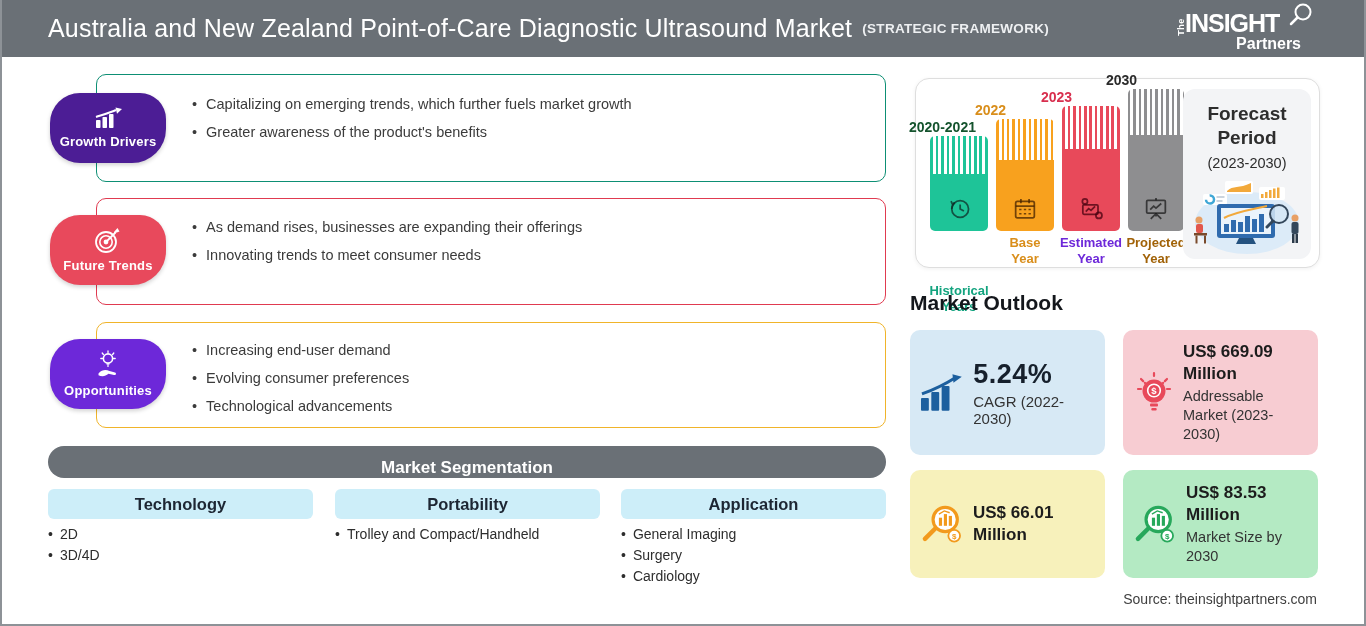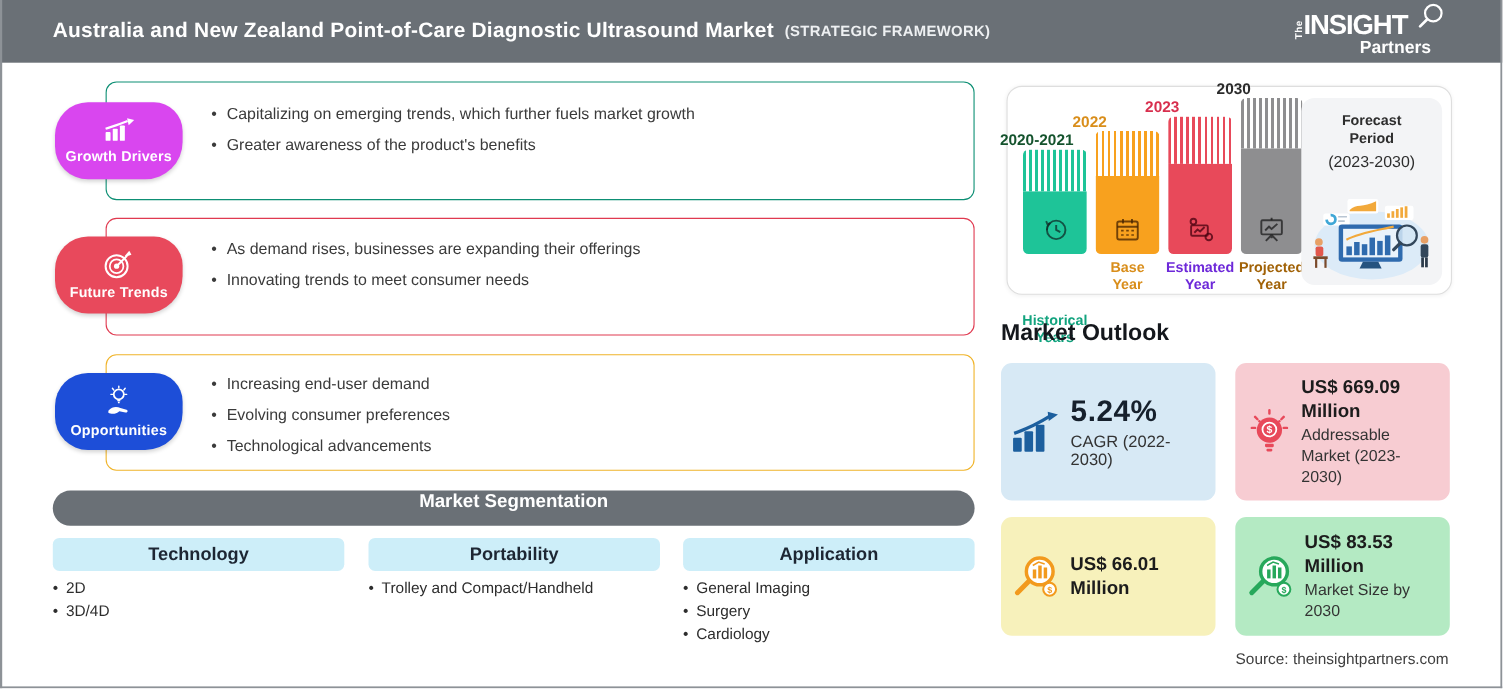--- a/index.html
+++ b/index.html
@@ -3,61 +3,61 @@
 <meta charset="utf-8">
 <style>
   * { margin:0; padding:0; box-sizing:border-box; }
   body { font-family:"Liberation Sans", sans-serif; background:#fff; }
   #page { position:relative; width:1366px; height:626px; background:#fff; overflow:hidden; }
   .frame { position:absolute; inset:0; border:2px solid #8d9297; border-top:none; pointer-events:none; z-index:50; }
 
   
   .header { position:absolute; left:0; top:0; width:1366px; height:57px; background:#6a7076;
             display:flex; align-items:center; padding-left:48px; z-index:10; }
-  .title { color:#fff; font-size:19px; font-weight:bold; letter-spacing:.2px; }
+  .title { color:#fff; font-size:25px; font-weight:normal; letter-spacing:.2px; }
   .subtitle { color:#eef0f2; font-size:13.5px; font-weight:600; margin-left:10px; letter-spacing:.3px; }
   .logo { position:absolute; right:55px; top:8px; width:135px; height:42px; color:#fff; }
   .logo-the { position:absolute; left:-4px; top:14px; font-size:9px; font-weight:bold; transform:rotate(-90deg); letter-spacing:.5px; }
   .logo-insight { position:absolute; left:9px; top:1px; font-size:25px; font-weight:800; letter-spacing:-1px; }
   .logo-partners { position:absolute; right:10px; top:27px; font-size:16px; font-weight:bold; }
   .logo-lens { position:absolute; right:-2px; top:-5px; }
 
   
   .fw-box { position:absolute; left:96px; width:790px; border:1.6px solid; border-radius:10px; background:#fff; }
   .fw-badge { position:absolute; left:50px; width:116px; height:70px; border-radius:30px 26px 34px 30px;
               display:flex; flex-direction:column; align-items:center; justify-content:center; gap:3px;
               box-shadow:0 2px 4px rgba(0,0,0,.18); z-index:5; }
   .fw-badge .lbl { color:#fff; font-size:13px; font-weight:bold; letter-spacing:.2px; }
   .fw-list { position:absolute; list-style:none; }
   .fw-list li { font-size:14.5px; line-height:28px; color:#3b3b3b; }
   .fw-list li::before { content:"•"; margin-right:9px; color:#3b3b3b; }
 
   
   .seg-bar { position:absolute; left:48px; top:446px; width:838px; height:32px; background:#6a7076;
-             border-radius:16px; display:flex; align-items:flex-start; justify-content:center; }
+             border-radius:16px; display:flex; align-items:flex-end; justify-content:center; }
   .seg-bar span { color:#fff; font-size:17px; font-weight:bold; }
   .seg-head { position:absolute; top:489px; width:265px; height:30px; background:#cdeef9; border-radius:6px;
               display:flex; align-items:center; justify-content:center; font-size:16.5px; font-weight:bold; color:#1d2633; }
   .seg-list { position:absolute; top:524px; list-style:none; }
   .seg-list li { font-size:14px; line-height:21px; color:#2d2d2d; }
   .seg-list li::before { content:"•"; margin-right:7px; color:#2d2d2d; }
 
   
   .tl-card { position:absolute; left:915px; top:78px; width:405px; height:190px; background:#fff;
              border:1.5px solid #dedede; border-radius:14px; box-shadow:0 1px 4px rgba(0,0,0,.06); }
   .tl-bar { position:absolute; }
   .tl-year { position:absolute; width:100px; text-align:left; font-size:14px; font-weight:bold; white-space:nowrap; }
   .tl-rect { position:absolute; border-radius:5px; overflow:hidden; }
   .tl-stripes { width:100%; background:repeating-linear-gradient(90deg, var(--c) 0 2.5px, #fff 2.5px 5.5px); }
   .tl-solid { position:absolute; left:0; right:0; bottom:0; background:var(--c); }
   .tl-icon { position:absolute; left:50%; transform:translateX(-50%); bottom:8px; }
   .tl-cat { position:absolute; top:156px; width:90px; text-align:center; font-size:13px; font-weight:bold; line-height:1.2; }
   .tl-forecast { position:absolute; left:267px; top:10px; width:128px; height:170px; background:#f3f4f6;
                  border-radius:12px; text-align:center; padding-top:13px; }
-  .tl-forecast .f12 { font-size:13px; font-weight:bold; color:#2d2d2d; line-height:1.25; }
+  .tl-forecast .f12 { font-size:19px; font-weight:bold; color:#2d2d2d; line-height:1.25; }
   .tl-forecast .f3 { font-size:14.5px; color:#2d2d2d; margin-top:5px; }
   .tl-illu { position:absolute; left:4px; bottom:2px; }
 
   
   .mo-title { position:absolute; left:910px; top:291px; font-size:21px; font-weight:bold; color:#14171c; }
   .ol-card { position:absolute; width:195px; border-radius:10px; display:flex; align-items:center; padding:10px; }
   .ol-card .txt { margin-left:8px; }
   .ol-val-big { font-size:27px; font-weight:bold; color:#16202c; letter-spacing:.5px; }
   .ol-desc-big { font-size:15px; color:#333; margin-top:3px; }
   .ol-val { font-size:17px; font-weight:bold; color:#1c1c1c; line-height:1.28; width:122px; }
@@ -78,21 +78,21 @@
       <span class="logo-insight">INSIGHT</span>
       <span class="logo-partners">Partners</span>
       <svg class="logo-lens" width="26" height="26" viewBox="0 0 26 26">
         <circle cx="16" cy="9" r="7.5" fill="none" stroke="#fff" stroke-width="2"></circle>
         <path d="M10.5 14.5 L4 21" stroke="#fff" stroke-width="2.5" stroke-linecap="round"></path>
       </svg>
     </div>
   </div>
 
   <div class="fw-box" style="top: 74px; height: 108px; border-color: rgb(13, 143, 116);"></div>
-  <div class="fw-badge" style="top: 93px; background: #d946ef;">
+  <div class="fw-badge" style="top: 93px; background: #4c1d95;">
     <svg width="30" height="24" viewBox="0 0 30 24">
       <rect x="3" y="13" width="4.5" height="8" rx=".8" fill="#fff"></rect>
       <rect x="9.5" y="10" width="4.5" height="11" rx=".8" fill="#fff"></rect>
       <rect x="16" y="7" width="4.5" height="14" rx=".8" fill="#fff"></rect>
       <path d="M3 10 C 9 8,16 6,23 3" stroke="#fff" stroke-width="2" fill="none"></path>
       <path d="M22.5 .5 L29 2 L24 6.8 Z" fill="#fff"></path>
     </svg>
     <span class="lbl">Growth Drivers</span>
   </div>
   <ul class="fw-list" style="left:192px;top:90px;">
@@ -110,21 +110,21 @@
       <path d="M21 6.5 l5.5 -2 -2 -3.5 -3.5 4z" fill="#fff"></path>
     </svg>
     <span class="lbl">Future Trends</span>
   </div>
   <ul class="fw-list" style="left:192px;top:213px;">
     <li>As demand rises, businesses are expanding their offerings</li>
     <li>Innovating trends to meet consumer needs</li>
   </ul>
 
   <div class="fw-box" style="top: 322px; height: 106px; border-color: rgb(240, 180, 42);"></div>
-  <div class="fw-badge" style="top: 339px; background: #1d4ed8;">
+  <div class="fw-badge" style="top: 339px; background: #6d28d9;">
     <svg width="28" height="30" viewBox="0 0 28 30">
       <circle cx="14" cy="8.5" r="4.6" fill="none" stroke="#fff" stroke-width="1.6"></circle>
       <path d="M12.6 14h2.8 M13.2 16h1.6" stroke="#fff" stroke-width="1.4"></path>
       <path d="M14 1v1.6 M8.2 3l1.2 1.5 M19.8 3l-1.2 1.5 M6.8 8.5h1.8 M19.4 8.5h1.8" stroke="#fff" stroke-width="1.3" stroke-linecap="round"></path>
       <path d="M4.5 23.5 C 8 19.5, 12 19.5, 15.5 21 L21 22.5 C22.8 23.2 22 25.5 20 25 L14.5 23.8 C 11 27, 7 26.5, 4.5 25.2 Z" fill="#fff"></path>
     </svg>
     <span class="lbl">Opportunities</span>
   </div>
   <ul class="fw-list" style="left:192px;top:336px;">
     <li>Increasing end-user demand</li>

